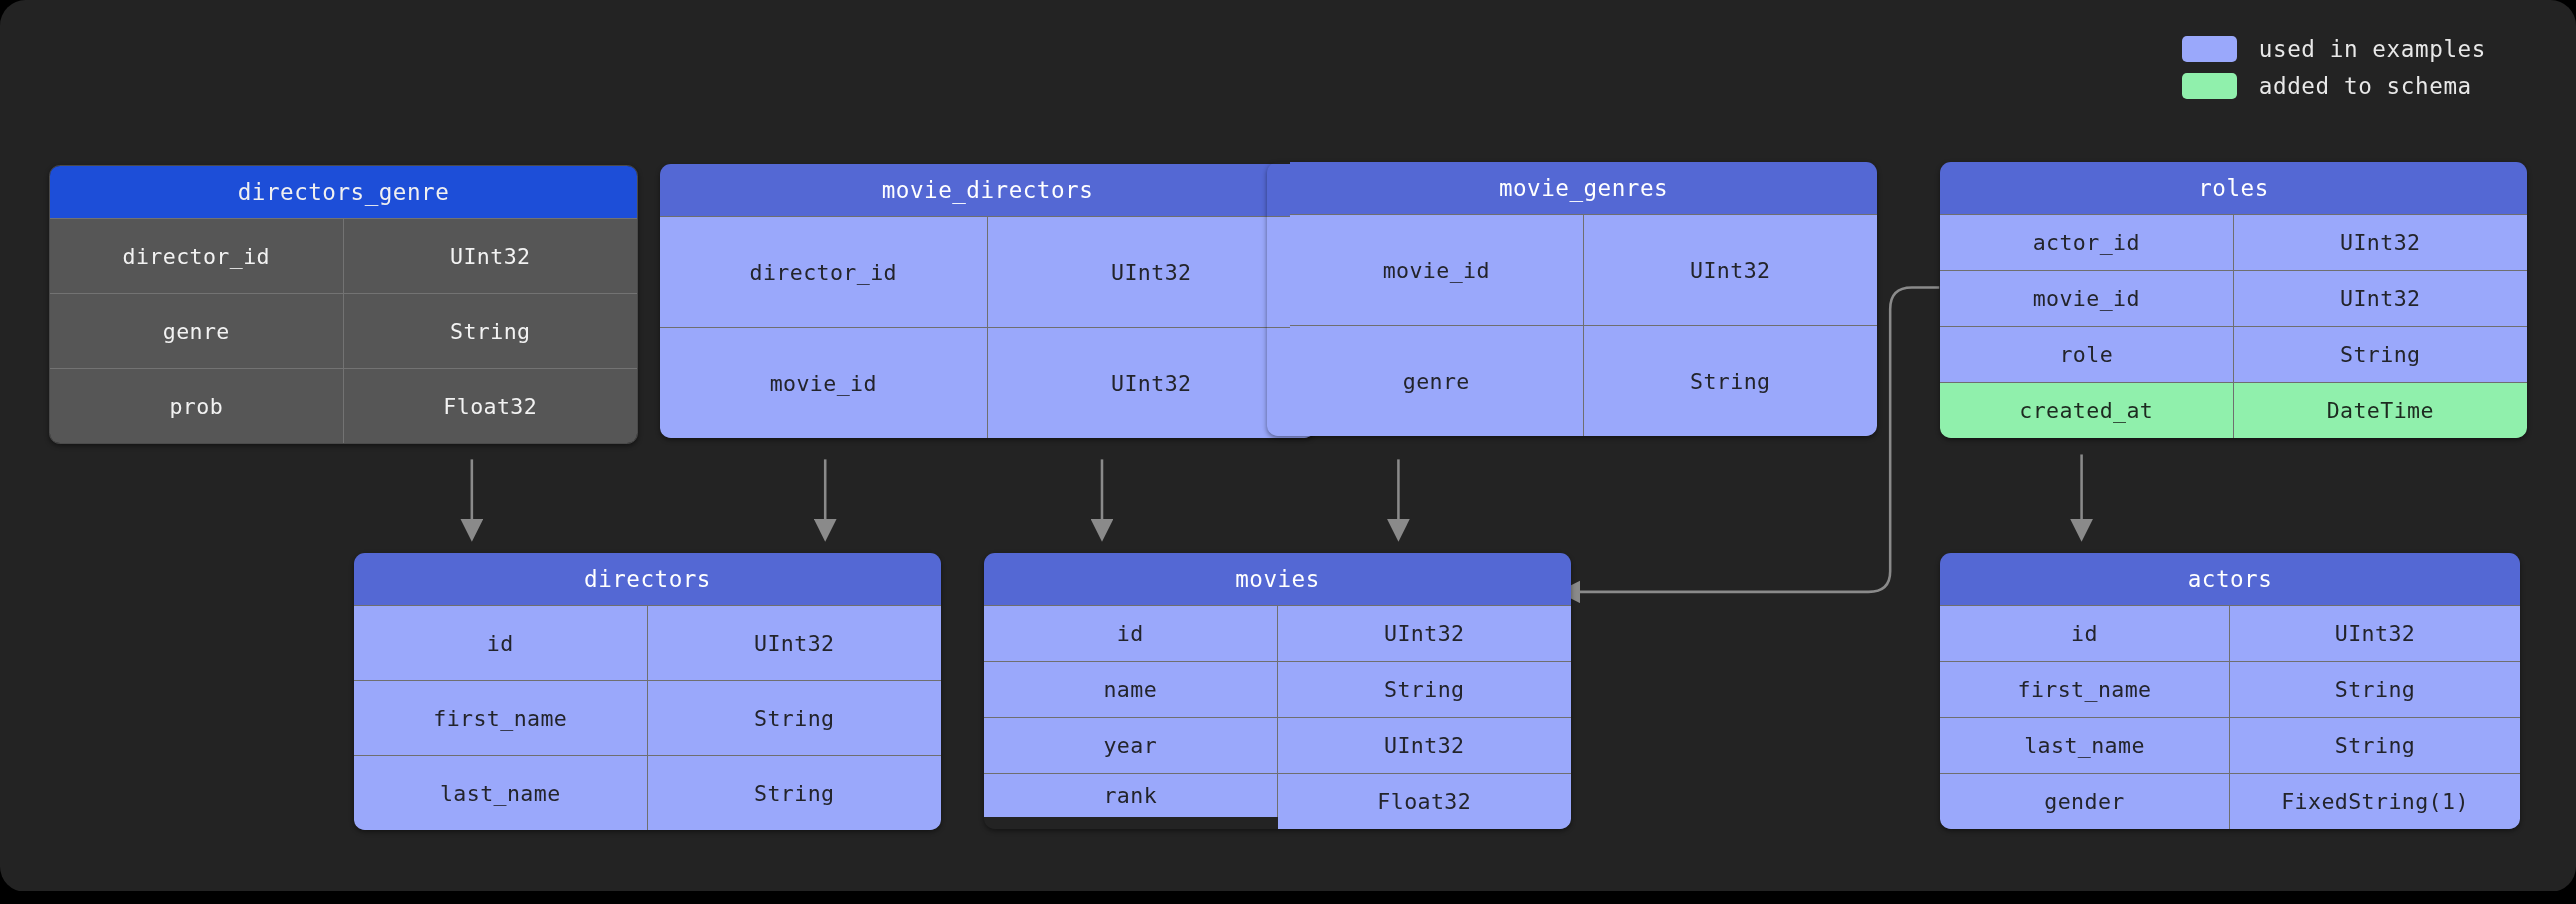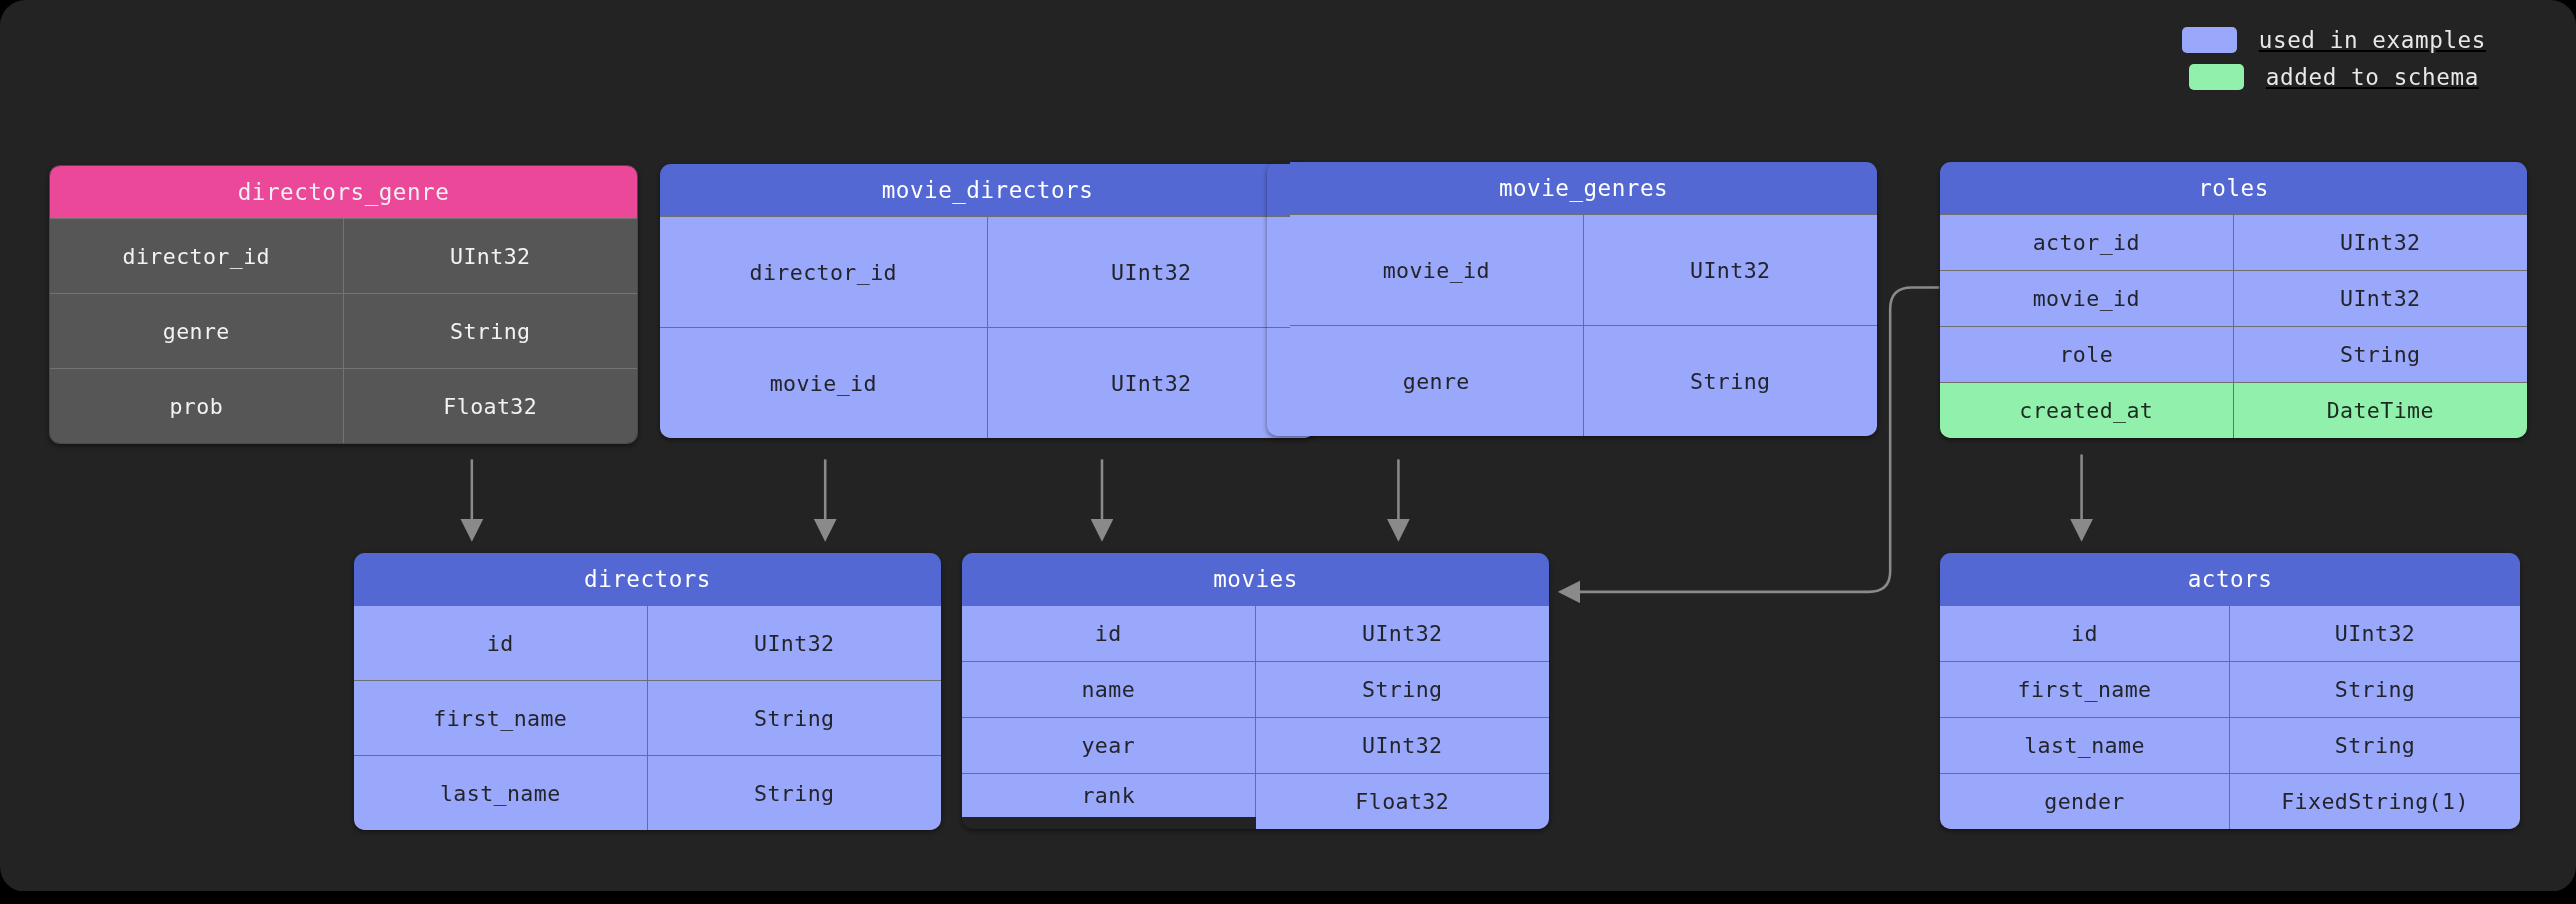--- a/index.html
+++ b/index.html
@@ -6,22 +6,22 @@
   body{width:2576px;height:904px;overflow:hidden;
        font-family:"DejaVu Sans Mono","Liberation Mono",monospace;}
 
   #canvas{position:relative;width:2576px;height:904px;background:#000;}
 
   
   #panel{position:absolute;left:0;top:0;width:2576px;height:892px;
          background:#232323;border-radius:25.5px;}
 
   
-  #legend{position:absolute;right:90px;top:27px;
-          display:flex;flex-direction:column;gap:10.8px;align-items:center;text-decoration:underline;}
+  #legend{position:absolute;right:90px;top:36px;
+          display:flex;flex-direction:column;gap:10.8px;align-items:flex-start;}
   .legend-row{display:flex;align-items:center;gap:21.6px;}
   .legend-swatch{width:55px;height:25.5px;border-radius:4.9px;}
   .legend-label{color:#e8e8e8;font-size:22.6px;letter-spacing:0.6px;white-space:nowrap;}
 
   
   .table{position:absolute;border-radius:10.8px;overflow:hidden;
          box-shadow:0 2px 4.9px rgba(0,0,0,.45);}
   .thead{display:flex;align-items:center;justify-content:center;
          height:52px;font-size:22.6px;letter-spacing:0.5px;}
   .trow{display:flex;}
@@ -30,21 +30,21 @@
   .tcell.name{flex:0 0 50%;}
   .tcell.type{flex:1 1 auto;}
 
   
   .table.blue .thead{background:#5468d4;color:#fff;}
   .table.blue .tcell{background:#9aa8fb;color:#23242b;
                      border-top:1.5px solid #6f6f6f;border-right:1.5px solid #6f6f6f;}
   .table.blue .tcell.type{border-right:none;}
 
   
-  .table.grey .thead{background:#ec4899;color:#f0f0f0;}
+  .table.grey .thead{background:#1d4ed8;color:#f0f0f0;}
   .table.grey .tcell{background:#565656;color:#f2f2f2;
                      border-top:1.5px solid #737373;border-right:1.5px solid #737373;}
   .table.grey .tcell.type{border-right:none;}
   .table.grey{border:1px solid #4a4a4a;}
 
   
   .table .trow.added .tcell{background:#90f0ac;color:#1d2a20;}
 
   
   #edges{position:absolute;left:0;top:0;width:2576px;height:904px;
@@ -166,21 +166,21 @@
     <div class="trow">
       <div class="tcell name" style="height:75px;">first_name</div>
       <div class="tcell type" style="height:75px;">String</div>
     </div>
     <div class="trow">
       <div class="tcell name" style="height:75px;">last_name</div>
       <div class="tcell type" style="height:75px;">String</div>
     </div>
   </div>
 
-  <div class="table blue" style="left:962px;top:553px;width:587px;">
+  <div class="table blue" style="left:984px;top:553px;width:587px;">
     <div class="thead">movies</div>
     <div class="trow">
       <div class="tcell name" style="height:56px;">id</div>
       <div class="tcell type" style="height:56px;">UInt32</div>
     </div>
     <div class="trow">
       <div class="tcell name" style="height:56px;">name</div>
       <div class="tcell type" style="height:56px;">String</div>
     </div>
     <div class="trow">

